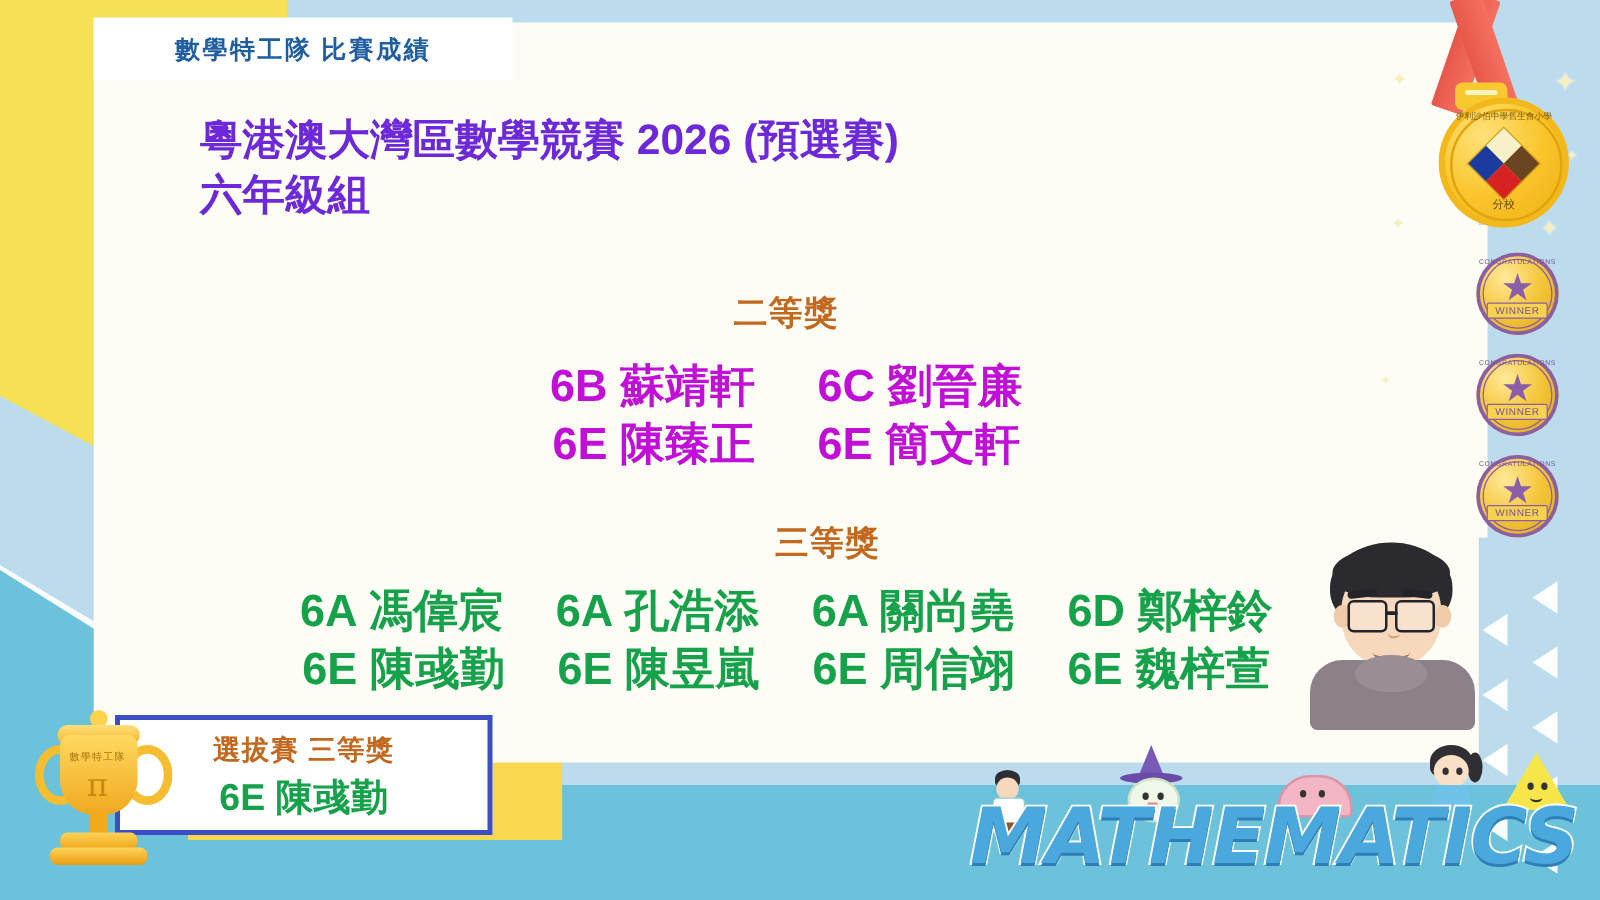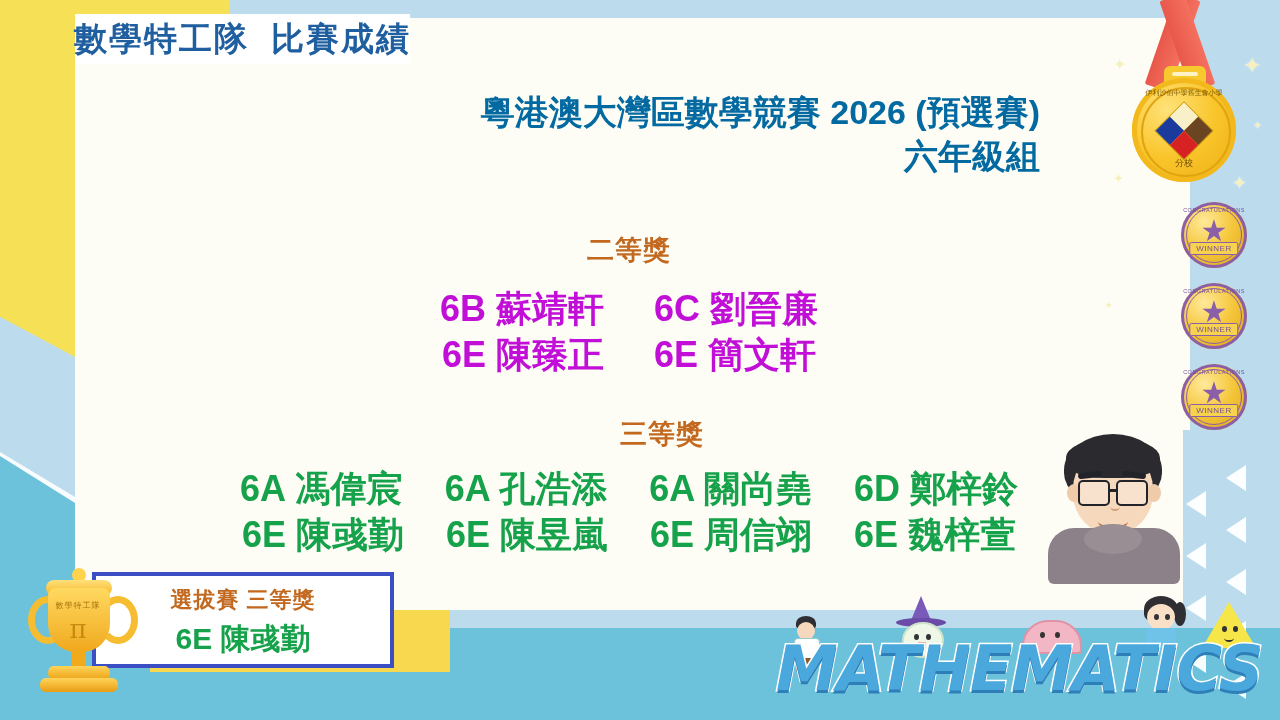--- a/index.html
+++ b/index.html
@@ -97,35 +97,35 @@
   .header-tab {
     position: absolute;
     left: 75px; top: 14px;
     width: 335px; height: 50px;
     background: #ffffff;
     display: flex;
     align-items: center;
     justify-content: center;
   }
   .header-tab-text {
-    font-family: Liberation Mono, monospace;
-    font-size: 33px;
+    font-family: Liberation Serif, serif;
+    font-size: 20px;
     font-weight: 700;
     color: #1f5fa0;
     letter-spacing: 2px;
     white-space: nowrap;
   }
 
   
   .main-title {
     position: absolute;
     left: 160px; top: 90px;
     width: 880px;
-    text-align: right;
-    color: #0369a1;
+    text-align: left;
+    color: #6d28d9;
     font-size: 34px;
     font-weight: 700;
     line-height: 44px;
     letter-spacing: 0px;
   }
   .main-title .line2 { display:block; }
 
   
   .award-heading {
     position: absolute;
@@ -204,21 +204,21 @@
   .ribbon-r { left: 78px; transform: rotate(-19deg); transform-origin: bottom center; }
   .medal-loop {
     position: absolute; left: 52px; top: 74px; width: 42px; height: 22px;
     background: #f7c92e; border-radius: 6px;
   }
   .medal-loop:after {
     content:""; position:absolute; left:8px; top:6px; width:26px; height:4px;
     background:#fff3c4; border-radius:3px;
   }
   .medal-disc {
-    position: absolute; left: 20px; top: 86px; width: 104px; height: 104px;
+    position: absolute; left: 39px; top: 86px; width: 104px; height: 104px;
     border-radius: 50%;
     background: radial-gradient(circle at 34% 30%, #ffe27a 0%, #f9c52b 48%, #eeab12 100%);
     box-shadow: inset 0 0 0 5px #f3b81c;
     font-family: Liberation Mono, monospace;
   }
   .medal-inner {
     position:absolute; left:9px; top:9px; width:86px; height:86px;
     border-radius:50%; border:2px solid #e0a410;
   }
   .crest {

